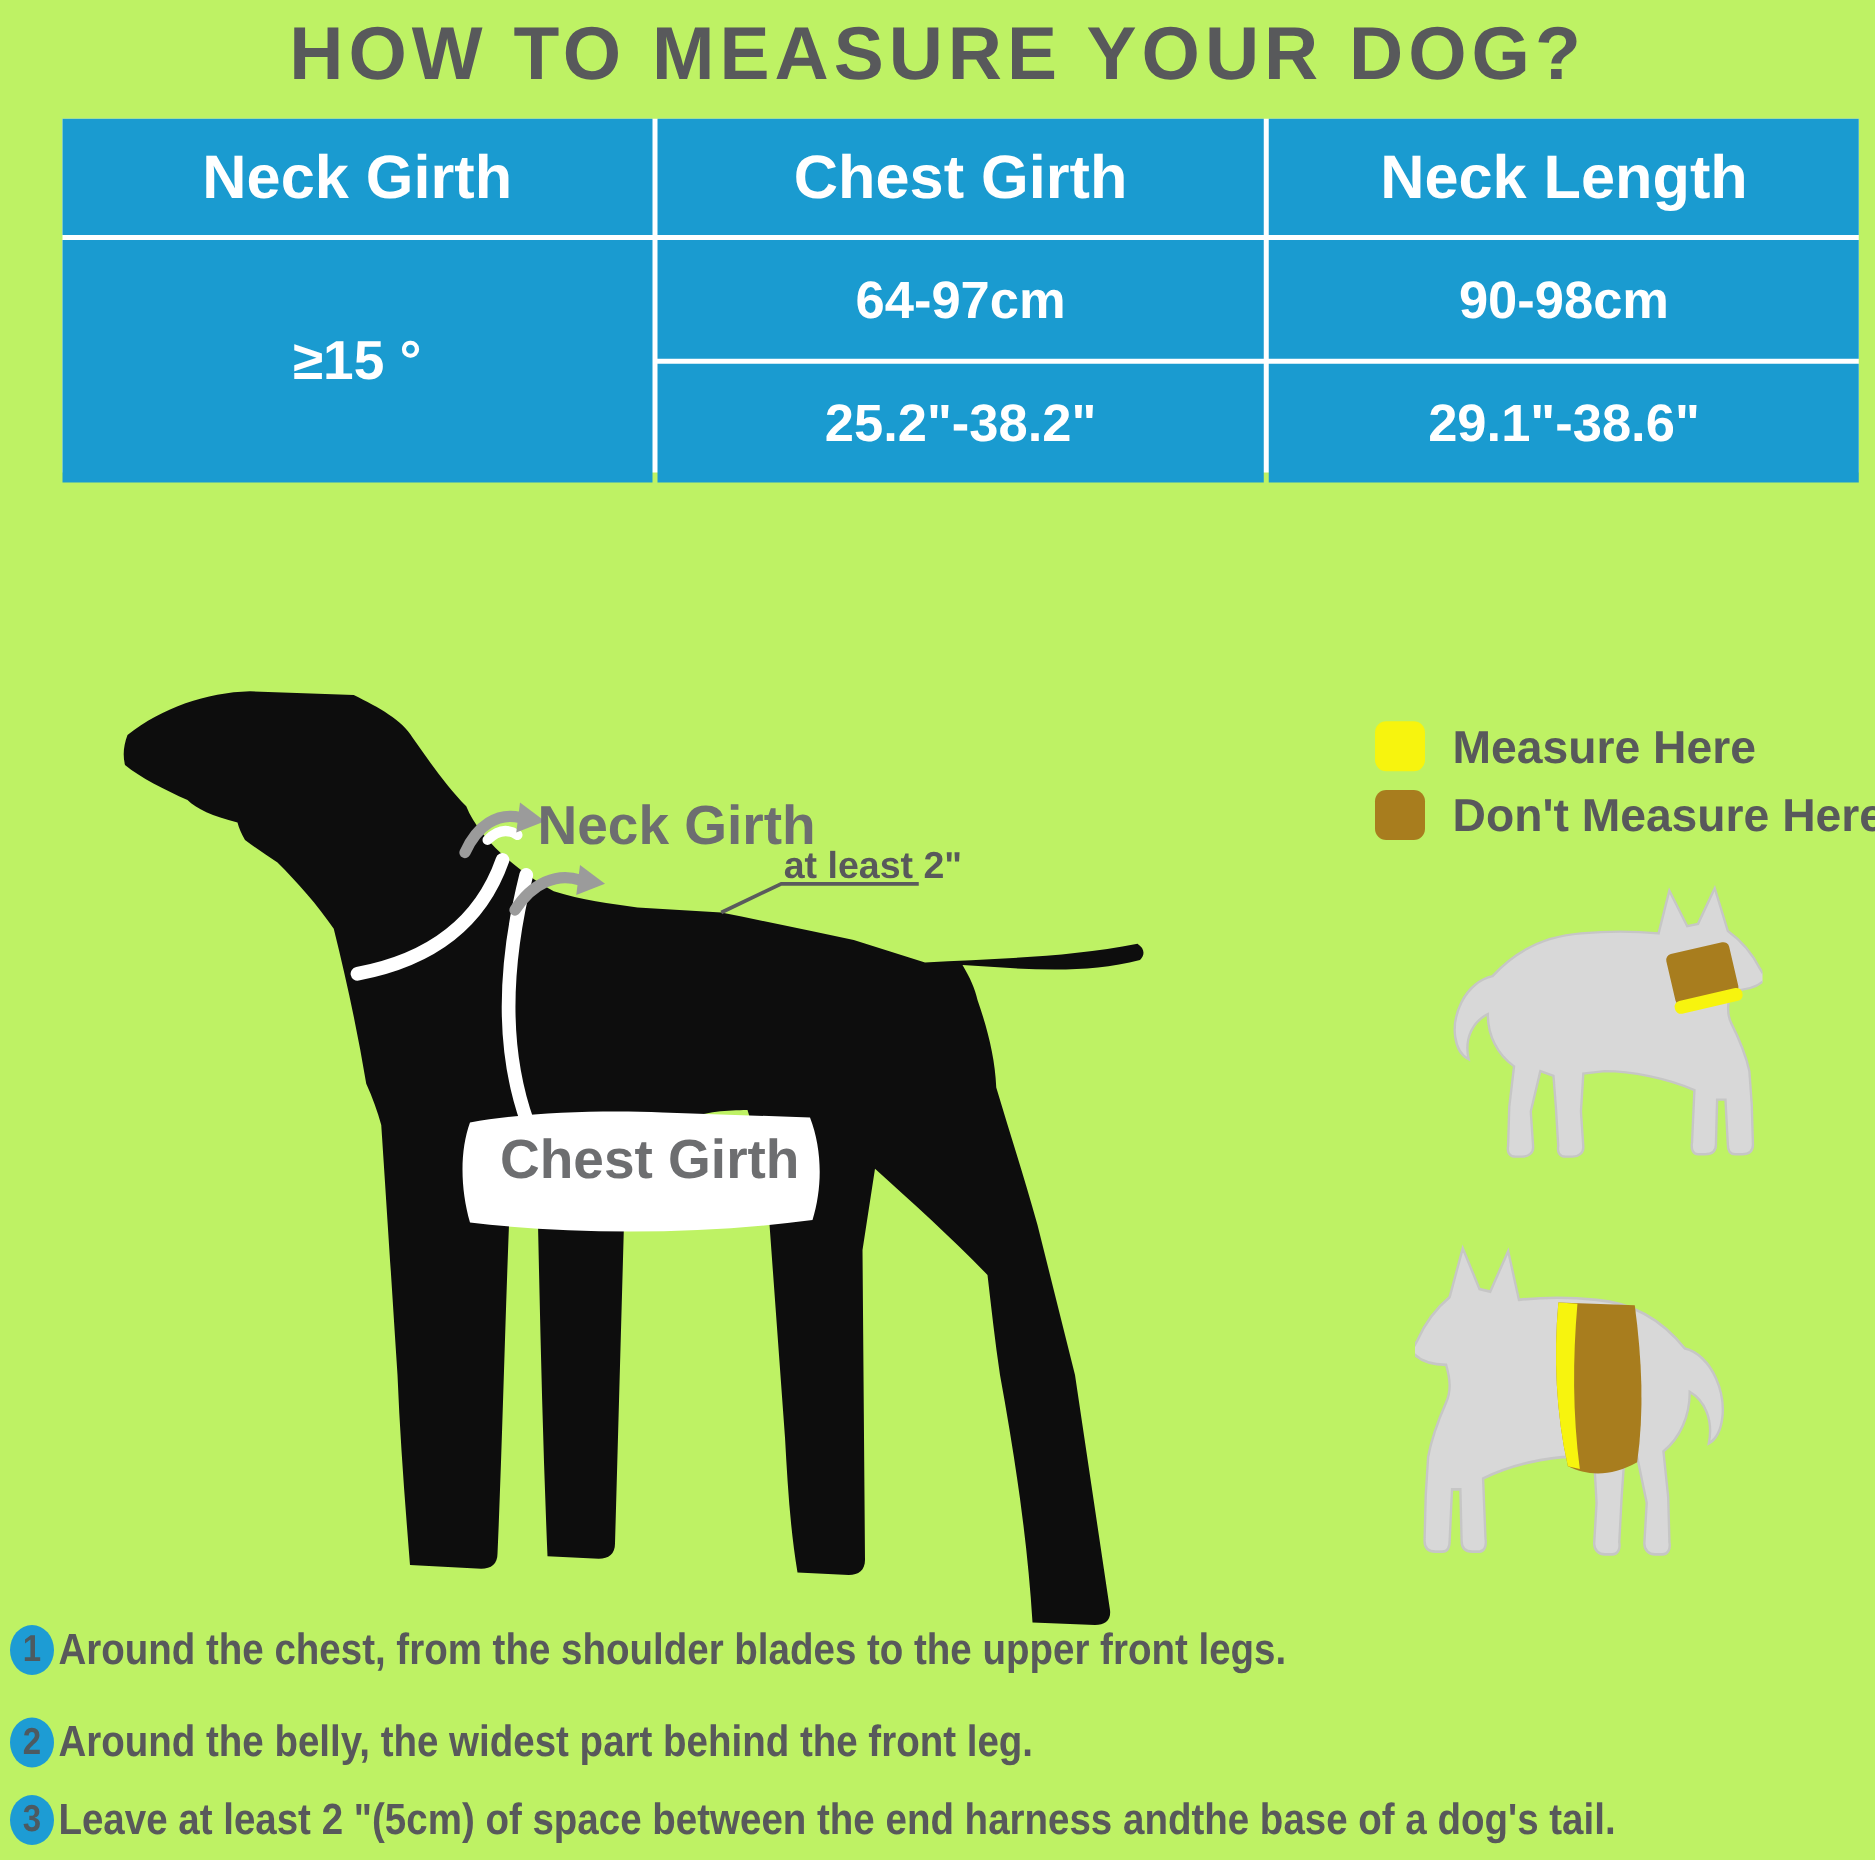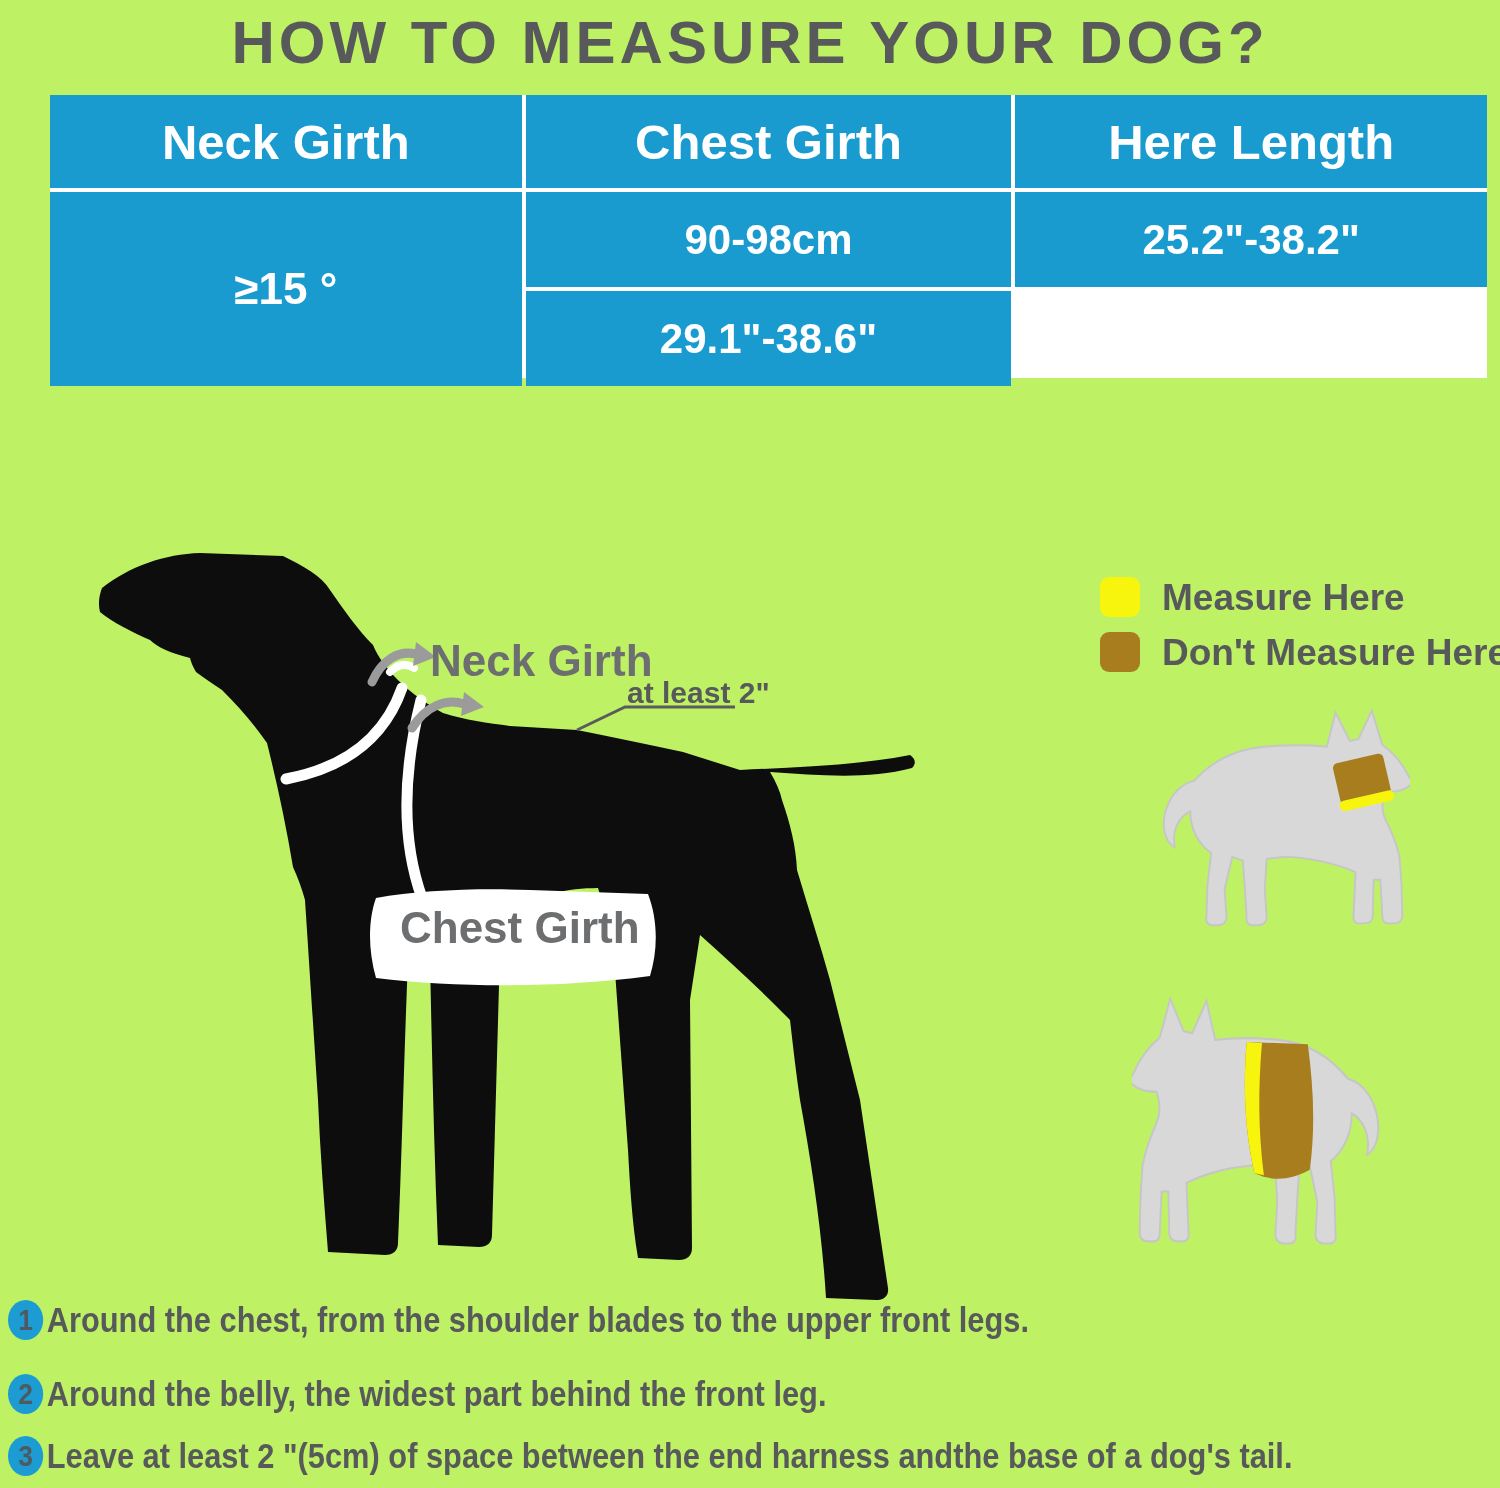--- a/index.html
+++ b/index.html
@@ -60,22 +60,23 @@
 </head>
 <body>
 
 <div id="canvas">
 
   <div class="title">HOW TO MEASURE YOUR DOG?</div>
 
   <div class="size-table">
     <div class="cell hdr">Neck Girth</div>
     <div class="cell hdr">Chest Girth</div>
-    <div class="cell hdr">Here Length</div>
-
+    <div class="cell hdr">Neck Length</div>
+
+    <div class="cell val">64-97cm</div>
     <div class="cell val">90-98cm</div>
     <div class="cell span2">≥15 °</div>
 
     <div class="cell val">25.2"-38.2"</div>
     <div class="cell val">29.1"-38.6"</div>
   </div>
 
   <svg class="bigdog" width="920" height="830" viewBox="0 0 920 830" xmlns="http://www.w3.org/2000/svg">
 
     <path fill="#0d0d0d" d="

